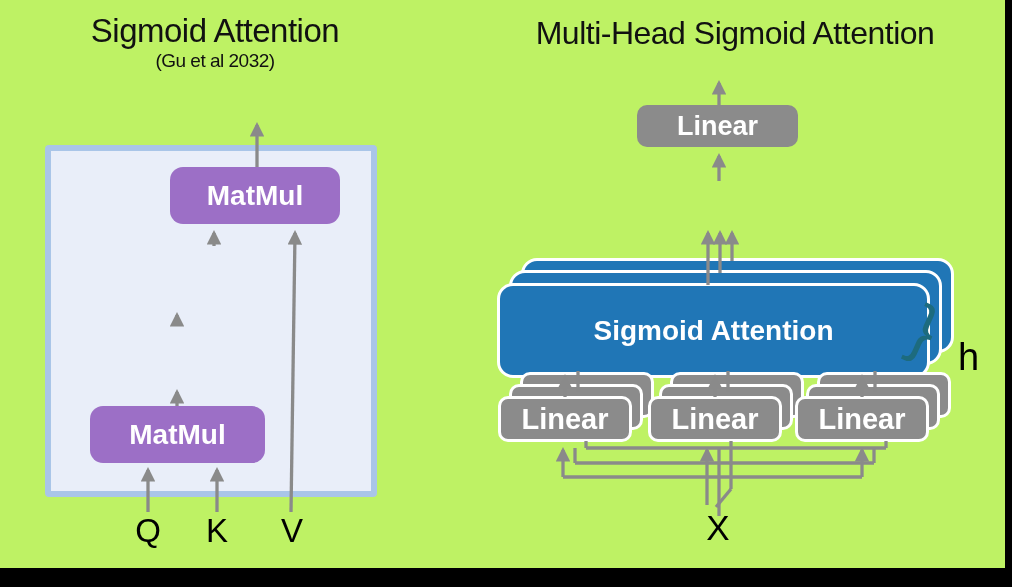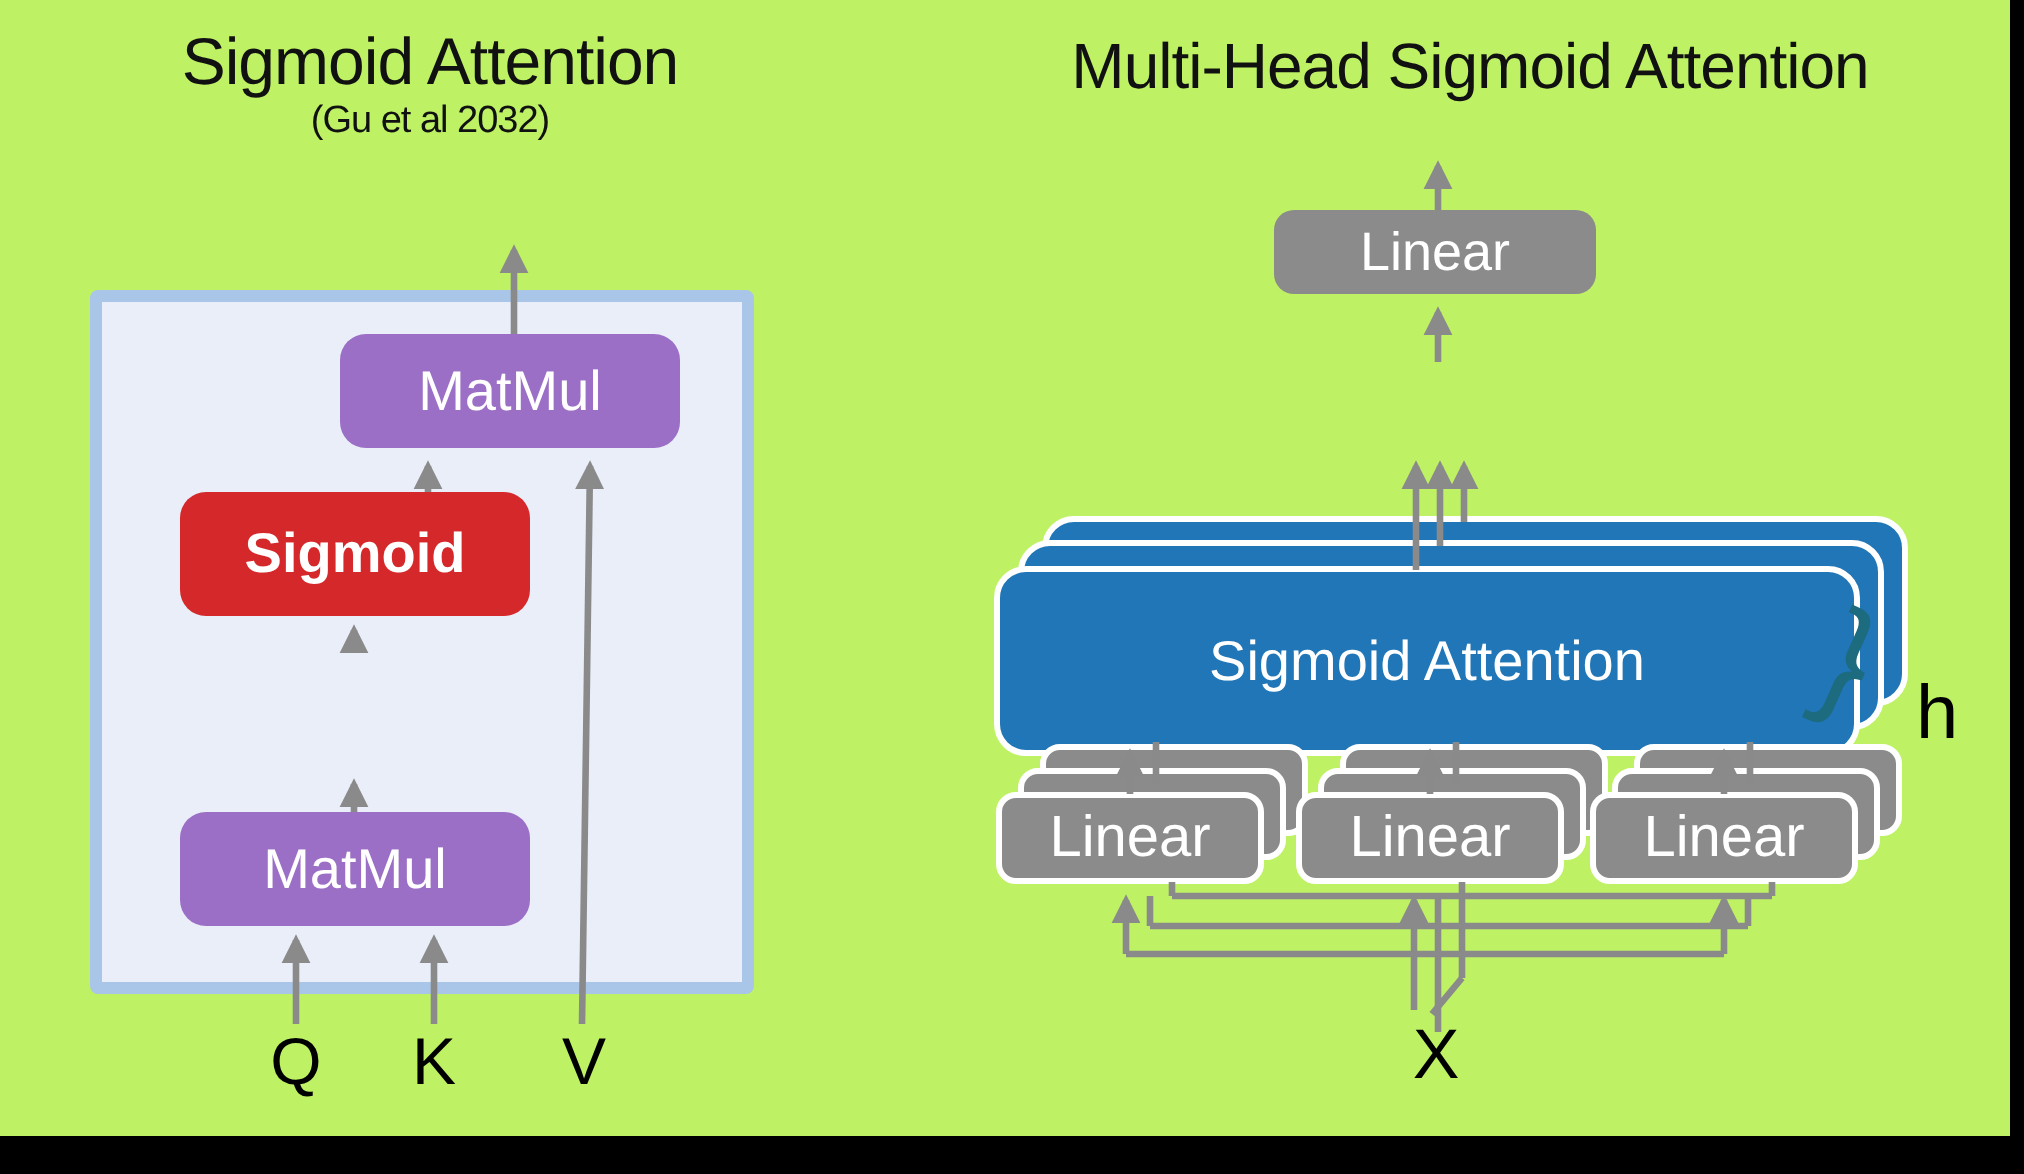--- a/index.html
+++ b/index.html
@@ -4,21 +4,21 @@
 <style>
   :root{
     --purple:#9c6fc6; --red:#d5282a; --gray-dark:#7a7a7a; --gray-light:#8b8b8b;
     --cyan:#27bdd4; --blue:#2076b6; --container-fill:#e9eef9; --container-border:#a9c5e8;
     --wire:#8a8a8a; --brace:#1d6b7e; --text:#111111;
   }
   html,body{margin:0;padding:0;}
   body{background:#ffffff;font-family:"Liberation Sans","DejaVu Sans",sans-serif;}
   .canvas{position:relative;width:1012px;height:587px;background:#bef264;overflow:hidden;}
   .title{position:absolute;text-align:center;color:var(--text);font-weight:500;letter-spacing:-0.5px;}
-  .box{position:absolute;display:flex;align-items:center;justify-content:center;color:#ffffff;z-index:3;box-sizing:border-box;}
+  .box{position:absolute;display:flex;align-items:center;justify-content:center;color:#ffffff;z-index:3;box-sizing:border-box;font-weight:bold;}
   .layer{position:absolute;box-sizing:border-box;border:3px solid #ffffff;}
   .iolabel{position:absolute;color:#000;text-align:center;font-weight:500;z-index:3;}
   .wires{position:absolute;left:0;top:0;z-index:6;pointer-events:none;}
   .wires line,.wires polyline{stroke:var(--wire);stroke-width:3.3;fill:none;}
   .blackbar{position:absolute;background:#000;z-index:9;}
   .container{position:absolute;border:6px solid var(--container-border);background:var(--container-fill);border-radius:4px;box-sizing:border-box;z-index:1;}
   .brace{position:absolute;color:var(--brace);font-size:66px;font-weight:400;line-height:1;transform:rotate(24deg);z-index:4;}
   .hlabel{position:absolute;color:#000;font-size:38px;z-index:4;}
 </style>
 </head>
@@ -26,21 +26,20 @@
 
 <div class="canvas">
 
   <div class="title" style="left:40px;top:12px;width:350px;font-size:33px;">Sigmoid Attention</div>
   <div class="title" style="left:40px;top:50px;width:350px;font-size:19px;font-weight:400;">(Gu et al 2032)</div>
 
   <div class="container" style="left:45px;top:145px;width:332px;height:352px;"></div>
 
   <div class="box" style="left:170px;top:167px;width:170px;height:57px;background:var(--purple);border-radius:13px;font-size:28px;">MatMul</div>
 
-  <div class="box" style="left:90px;top:246px;width:175px;height:62px;background:var(--red);border-radius:13px;font-size:28px;font-weight:700;">Sigmoid</div>
 
 
   <div class="box" style="left:90px;top:406px;width:175px;height:57px;background:var(--purple);border-radius:13px;font-size:28px;">MatMul</div>
 
   <div class="iolabel" style="left:128px;top:512px;width:40px;font-size:33px;">Q</div>
   <div class="iolabel" style="left:197px;top:512px;width:40px;font-size:33px;">K</div>
   <div class="iolabel" style="left:272px;top:512px;width:40px;font-size:33px;">V</div>
 
   <div class="title" style="left:445px;top:15px;width:580px;font-size:32px;">Multi-Head Sigmoid Attention</div>
 

